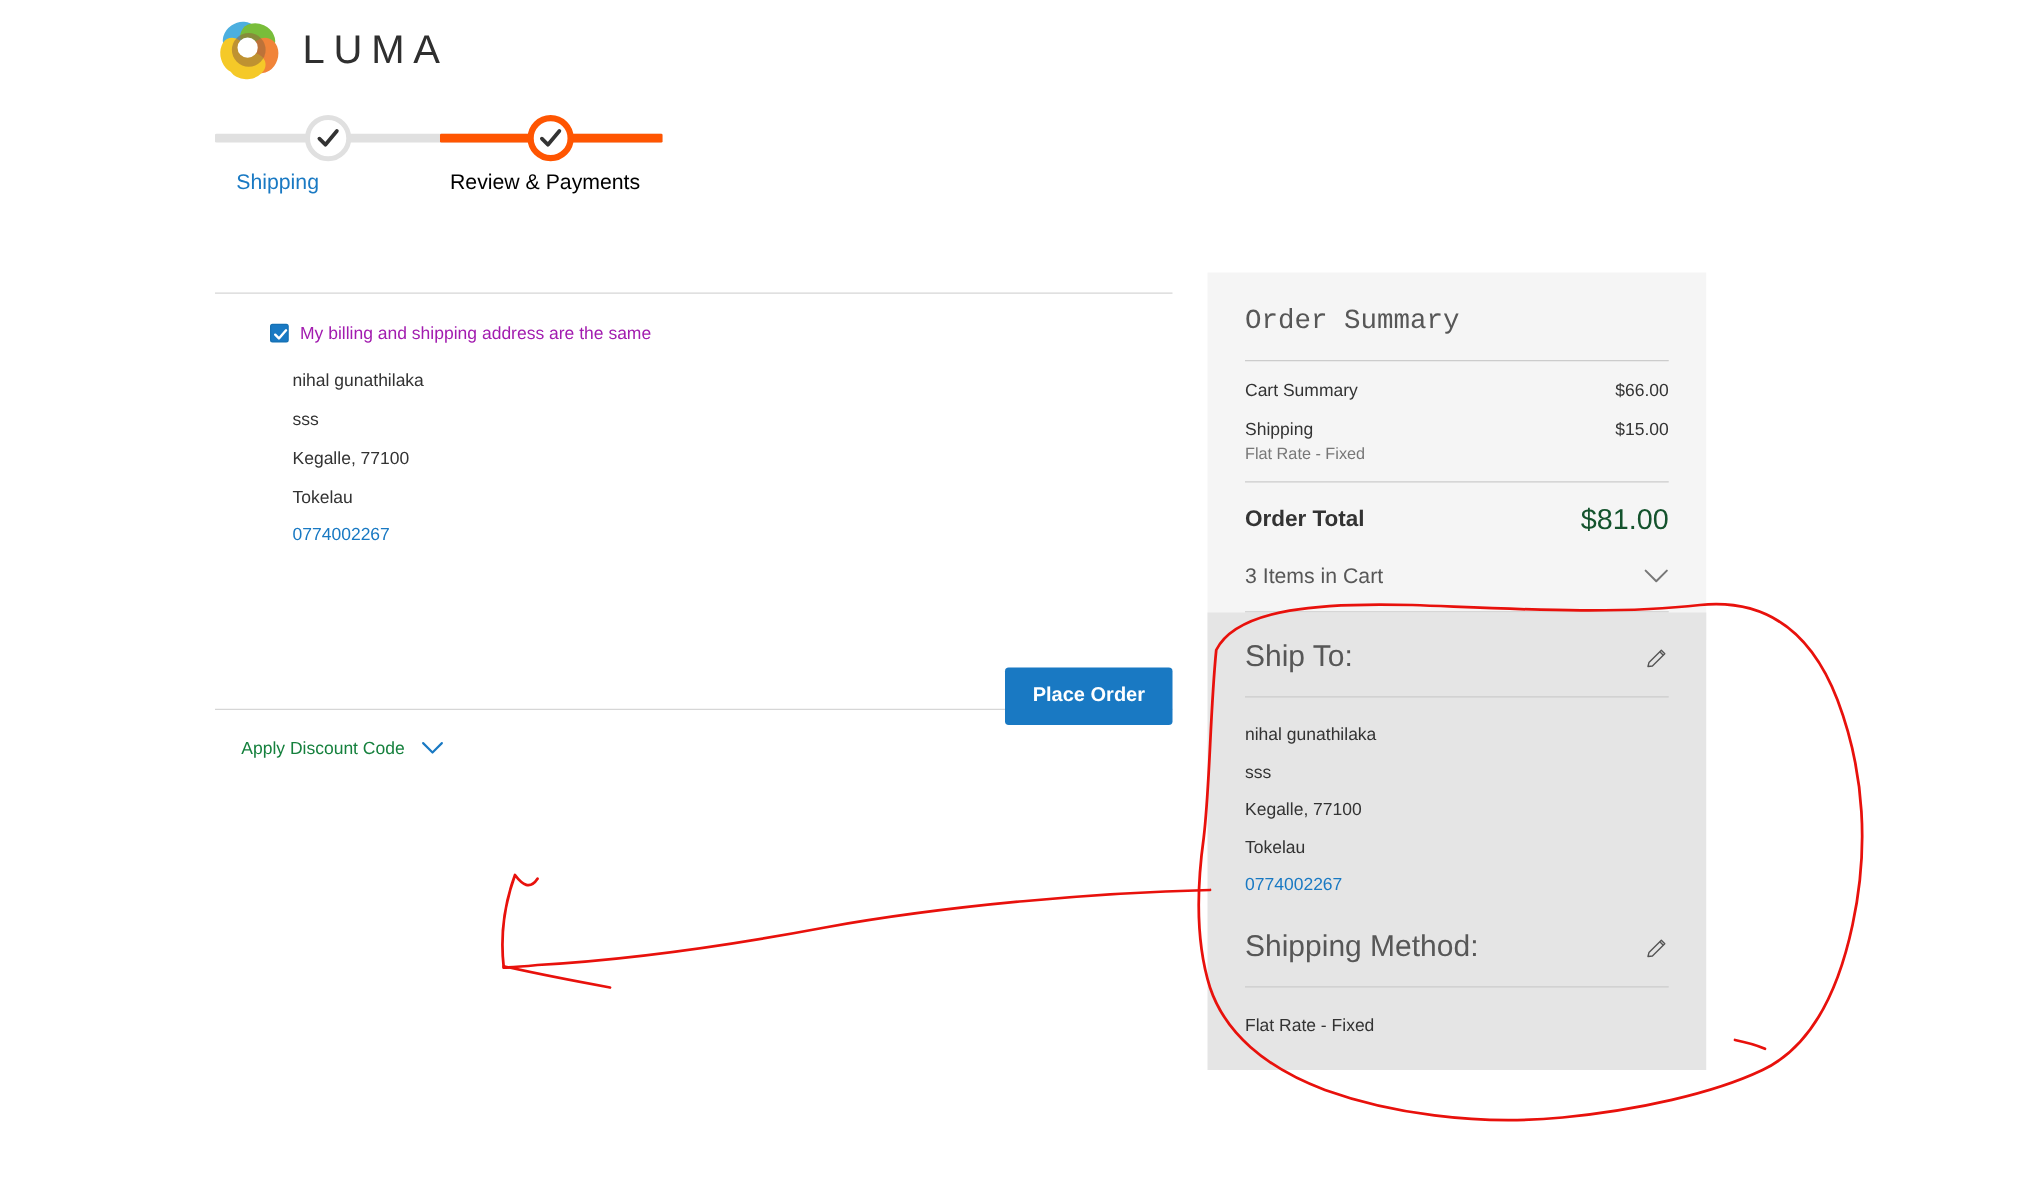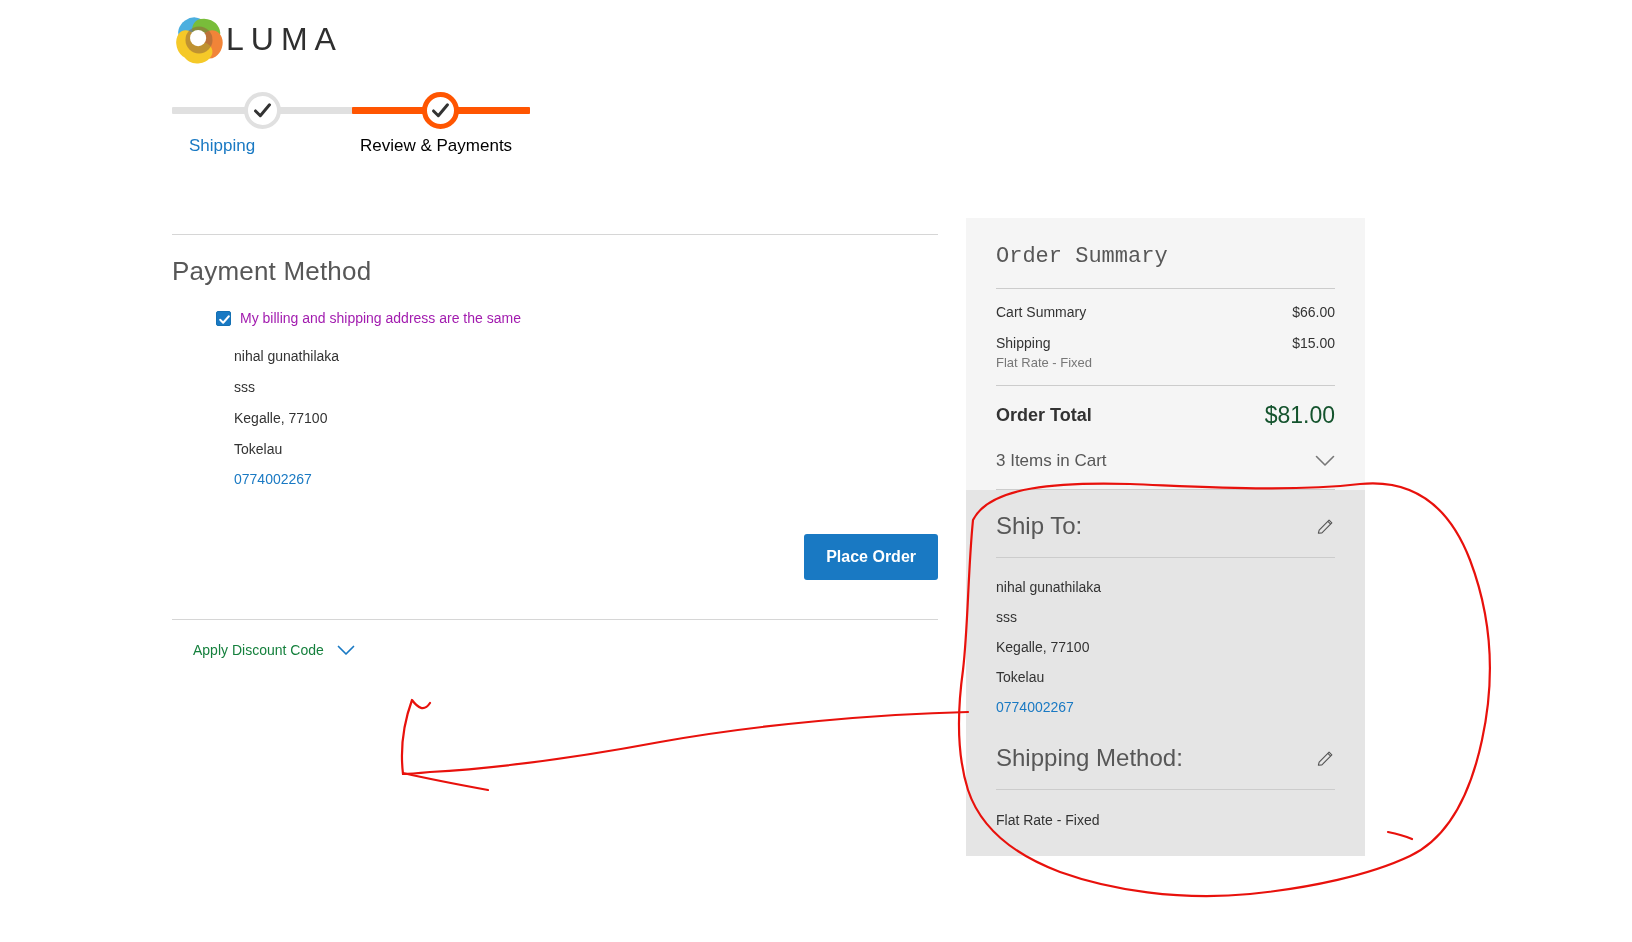--- a/index.html
+++ b/index.html
@@ -13,21 +13,21 @@
     position: relative;
     overflow: hidden;
   }
 
   .page { position: relative; width: 1632px; height: 942px; }
 
   
   .logo-row {
     position: absolute;
     left: 172px; top: 12px;
-    display: flex; align-items: center; 
+    display: flex; align-items: center; gap: 16px;
   }
   .logo-mark { width: 54px; height: 54px; display: block; }
   .logo-word {
     font-size: 32px;
     letter-spacing: 7px;
     color: #2f2f2f;
     font-weight: 400;
     font-family: "Liberation Sans", sans-serif;
   }
 
@@ -207,21 +207,20 @@
       </svg>
     </div>
 
     <div class="step-label shipping">Shipping</div>
     <div class="step-label review">Review &amp; Payments</div>
   </div>
 
   <div class="left-col">
     <div class="hr-top"></div>
 
-    <div class="section-title">Payment Method</div>
 
 
     <div class="cb-row">
       <span class="cb">
         <svg width="13" height="13" viewBox="0 0 24 24">
           <path d="M4 12.5 L9.5 18 L20 6" fill="none" stroke="#ffffff" stroke-width="3.6" stroke-linecap="round" stroke-linejoin="round"></path>
         </svg>
       </span>
       <span class="cb-label">My billing and shipping address are the same</span>
     </div>

